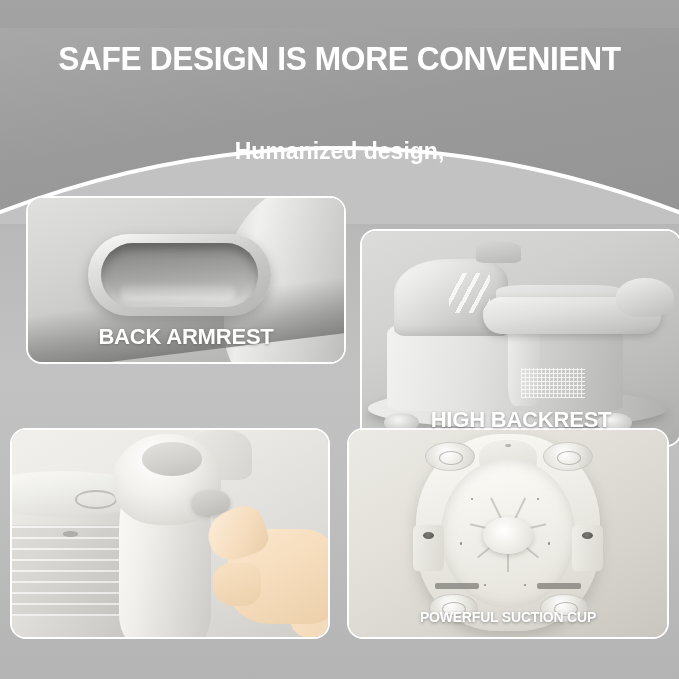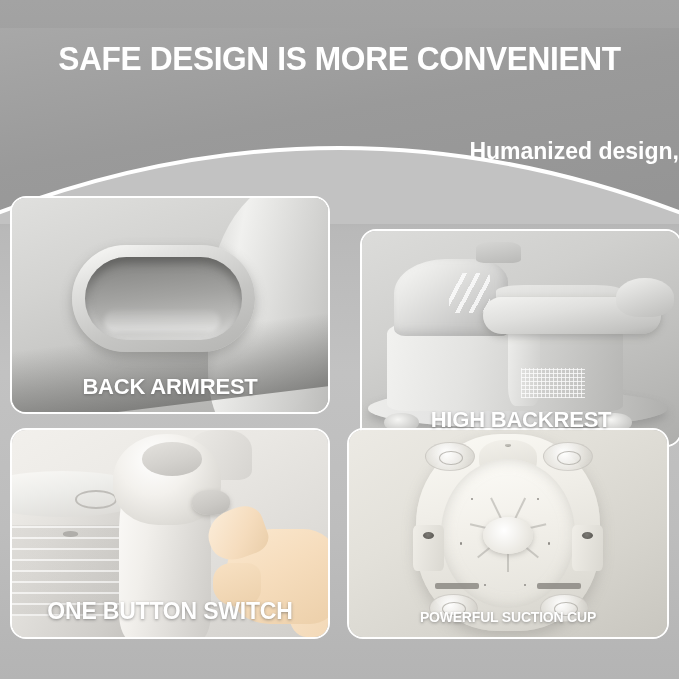--- a/index.html
+++ b/index.html
@@ -46,21 +46,21 @@
     letter-spacing: -0.4px;
     line-height: 1;
     font-family: "Liberation Sans Narrow", "Liberation Sans", sans-serif;
     transform: scaleX(0.96);
     white-space: nowrap;
   }
   .subtitle {
     position: absolute;
     left: 0; right: 0;
     top: 108px;
-    text-align: right;
+    text-align: center;
     color: #ffffff;
     font-size: 23px;
     font-weight: bold;
     line-height: 1.33;
     font-family: "Liberation Sans", sans-serif;
   }
   .subtitle .line2 { display: block; }
 
   
   .grid {
@@ -70,21 +70,21 @@
     width: 659px;
     height: 447px;
   }
   .panel {
     position: absolute;
     border: 2px solid #ffffff;
     border-radius: 16px;
     overflow: hidden;
     box-sizing: border-box;
   }
-  .p-tl { left: 0;   top: 0;   width: 320px; height: 218px; }
+  .p-tl { left: 16px;   top: 0;   width: 320px; height: 168px; }
   .p-tr { left: 350px; top: 0;   width: 322px; height: 218px; margin-top: 33px; }
   .p-bl { left: 0;   top: 232px; width: 320px; height: 211px; }
   .p-br { left: 337px; top: 232px; width: 322px; height: 211px; }
 
   .panel .scene {
     position: absolute;
     inset: 0;
     overflow: hidden;
   }
   .panel .caption {
@@ -519,21 +519,20 @@
         <div class="btn-ball"></div>
         <div class="btn-cap"></div>
         <div class="btn-press"></div>
         <div class="hand">
           <div class="hand-wrist"></div>
           <div class="hand-palm"></div>
           <div class="hand-knuckles"></div>
           <div class="hand-finger"></div>
         </div>
       </div>
-      <div class="caption">ONE BUTTON SWITCH</div>
     </div>
 
     <div class="panel p-br">
       <div class="scene sc-suction">
         <div class="suc-body"></div>
 
         <div class="suc-cup c1">
           <div class="suc-cup-in"></div>
         </div>
         <div class="suc-cup c2">

